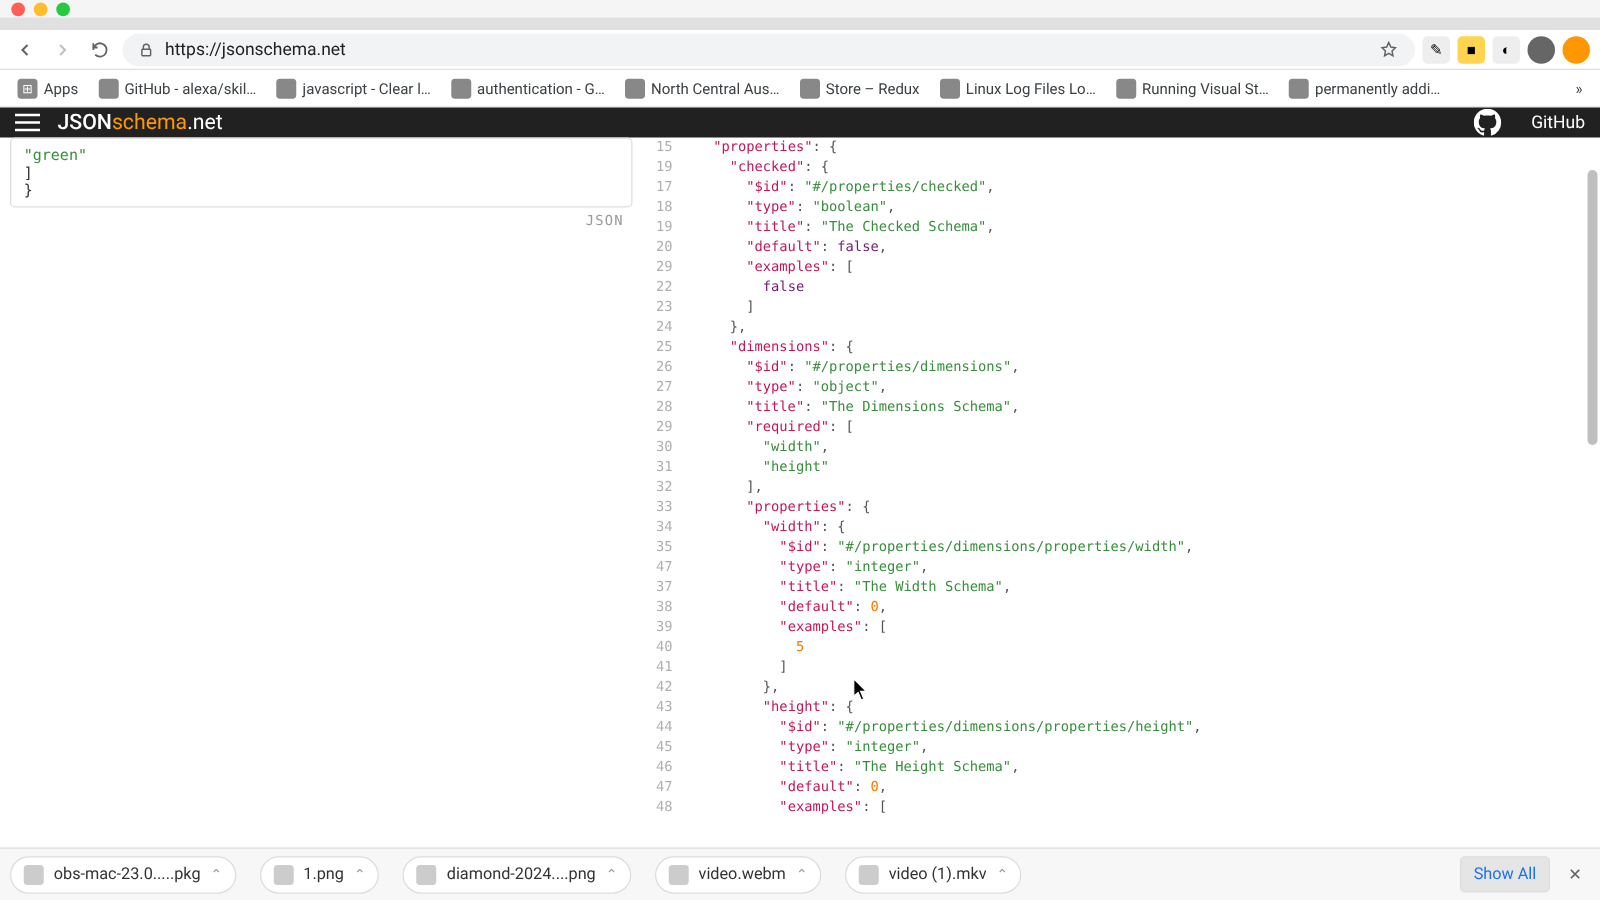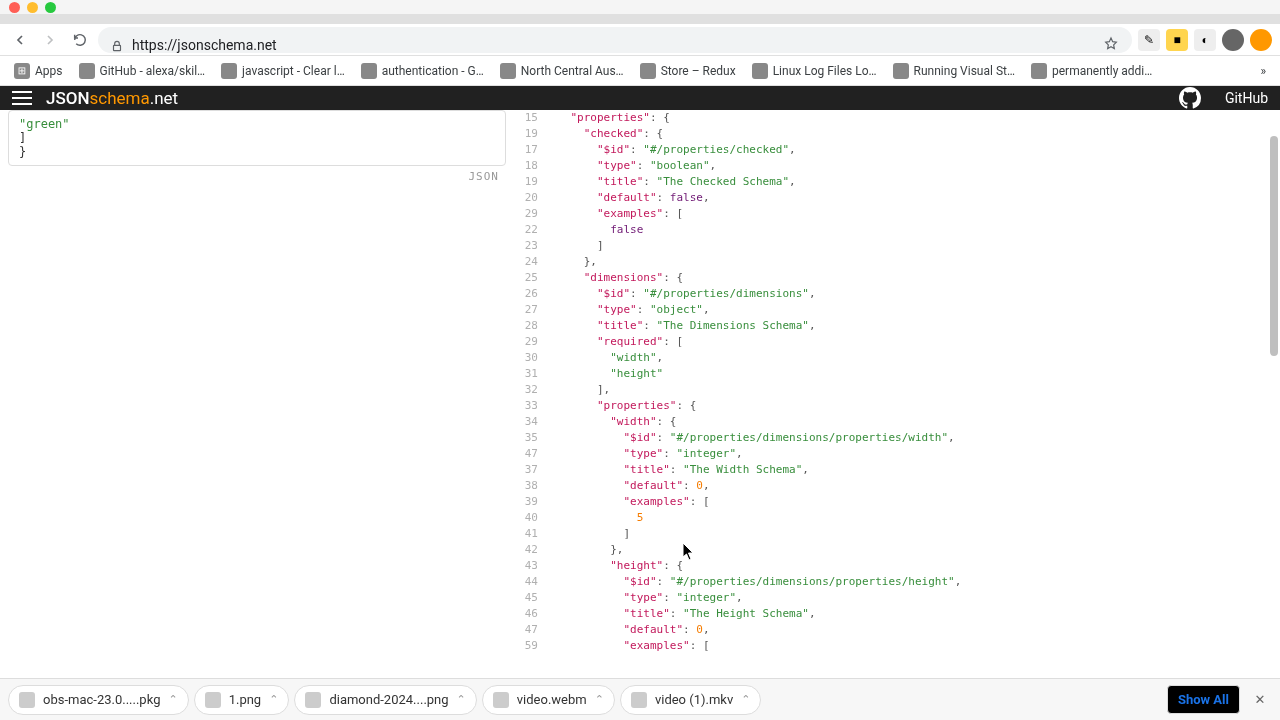--- a/index.html
+++ b/index.html
@@ -12,21 +12,21 @@
 .mac-yellow { background: #ffbd2e; }
 .mac-green { background: #27c93f; }
 
 
 .tabstrip { height: 10px; background: #e0e0e0; display: flex; align-items: center; padding: 0 4px; gap: 1px; overflow: hidden; }
 
 
 .addrbar { display: flex; align-items: center; height: 32px; background: #fff; border-bottom: 1px solid #e0e0e0; padding: 0 8px; gap: 6px; }
 .nav-btn { width: 24px; height: 24px; display: flex; align-items: center; justify-content: center; color: #5f6368; cursor: pointer; border-radius: 50%; }
 .nav-btn svg { width: 16px; height: 16px; }
-.addr-input { flex: 1; height: 26px; background: #f1f3f4; border-radius: 13px; display: flex; align-items: flex-end; padding: 0 12px; gap: 8px; color: #202124; font-size: 14px; }
+.addr-input { flex: 1; height: 26px; background: #f1f3f4; border-radius: 13px; display: flex; align-items: center; padding: 0 12px; gap: 8px; color: #202124; font-size: 14px; }
 .addr-icon-right { width: 18px; height: 18px; display: flex; align-items: center; justify-content: center; color: #5f6368; }
 .ext-icon { width: 22px; height: 22px; border-radius: 4px; display: flex; align-items: center; justify-content: center; font-size: 12px; }
 
 
 .bmbar { display: flex; align-items: center; height: 30px; background: #fff; border-bottom: 1px solid #e0e0e0; padding: 0 8px; gap: 4px; font-size: 12px; color: #3c4043; }
 .bm-item { display: flex; align-items: center; gap: 5px; padding: 4px 6px; border-radius: 4px; cursor: pointer; white-space: nowrap; }
 .bm-ico { width: 16px; height: 16px; border-radius: 3px; background: #888; flex-shrink: 0; display: flex; align-items: center; justify-content: center; font-size: 10px; color: #fff; }
 
 
 .apphdr { height: 24px; background: #212121; color: #fff; display: flex; align-items: center; padding: 0 12px; justify-content: space-between; }
@@ -55,21 +55,21 @@
 .bool { color: #701a75; }
 .num { color: #f57c00; }
 .punct { color: #555; }
 
 
 .dlbar { position: absolute; bottom: 0; left: 0; right: 0; height: 42px; background: #f7f7f7; border-top: 1px solid #ddd; display: flex; align-items: center; padding: 0 8px; gap: 8px; font-size: 13px; color: #333; }
 .dl-item { display: flex; align-items: center; gap: 8px; padding: 6px 10px; border: 1px solid #ddd; border-radius: 16px; background: #fff; cursor: pointer; }
 .dl-ico { width: 16px; height: 16px; background: #ccc; border-radius: 3px; }
 .dl-chev { color: #999; font-size: 11px; }
 .dl-spacer { flex: 1; }
-.dl-show { font-size: 13px; color: #1a73e8; cursor: pointer; padding: 6px 10px; border: 1px solid #ddd; border-radius: 4px; background: #000000; font-weight: bold; }
+.dl-show { font-size: 13px; color: #1a73e8; cursor: pointer; padding: 6px 10px; border: 1px solid #ddd; border-radius: 4px; background: #e5e5e5; }
 .dl-close { width: 24px; height: 24px; display: flex; align-items: center; justify-content: center; cursor: pointer; color: #666; }
 
 
 .cursor { position: absolute; left: 683px; top: 543px; pointer-events: none; z-index: 1000; }
 
 
 .scroll-ind { position: absolute; right: 2px; top: 136px; width: 8px; height: 220px; background: rgba(0,0,0,0.25); border-radius: 4px; }
 </style>
 </head>
 <body>
@@ -219,30 +219,30 @@
         <div>38</div>
         <div>39</div>
         <div>40</div>
         <div>41</div>
         <div>42</div>
         <div>43</div>
         <div>44</div>
         <div>45</div>
         <div>46</div>
         <div>47</div>
-        <div>59</div>
+        <div>48</div>
       </div>
     <div class="code" id="code"><div>    <span class="key">"properties"</span><span class="punct">: {</span></div><div>      <span class="key">"checked"</span><span class="punct">: {</span></div><div>        <span class="key">"$id"</span><span class="punct">: </span><span class="str">"#/properties/checked"</span><span class="punct">,</span></div><div>        <span class="key">"type"</span><span class="punct">: </span><span class="str">"boolean"</span><span class="punct">,</span></div><div>        <span class="key">"title"</span><span class="punct">: </span><span class="str">"The Checked Schema"</span><span class="punct">,</span></div><div>        <span class="key">"default"</span><span class="punct">: </span><span class="bool">false</span><span class="punct">,</span></div><div>        <span class="key">"examples"</span><span class="punct">: [</span></div><div>          <span class="bool">false</span></div><div>        <span class="punct">]</span></div><div>      <span class="punct">},</span></div><div>      <span class="key">"dimensions"</span><span class="punct">: {</span></div><div>        <span class="key">"$id"</span><span class="punct">: </span><span class="str">"#/properties/dimensions"</span><span class="punct">,</span></div><div>        <span class="key">"type"</span><span class="punct">: </span><span class="str">"object"</span><span class="punct">,</span></div><div>        <span class="key">"title"</span><span class="punct">: </span><span class="str">"The Dimensions Schema"</span><span class="punct">,</span></div><div>        <span class="key">"required"</span><span class="punct">: [</span></div><div>          <span class="str">"width"</span><span class="punct">,</span></div><div>          <span class="str">"height"</span></div><div>        <span class="punct">],</span></div><div>        <span class="key">"properties"</span><span class="punct">: {</span></div><div>          <span class="key">"width"</span><span class="punct">: {</span></div><div>            <span class="key">"$id"</span><span class="punct">: </span><span class="str">"#/properties/dimensions/properties/width"</span><span class="punct">,</span></div><div>            <span class="key">"type"</span><span class="punct">: </span><span class="str">"integer"</span><span class="punct">,</span></div><div>            <span class="key">"title"</span><span class="punct">: </span><span class="str">"The Width Schema"</span><span class="punct">,</span></div><div>            <span class="key">"default"</span><span class="punct">: </span><span class="num">0</span><span class="punct">,</span></div><div>            <span class="key">"examples"</span><span class="punct">: [</span></div><div>              <span class="num">5</span></div><div>            <span class="punct">]</span></div><div>          <span class="punct">},</span></div><div>          <span class="key">"height"</span><span class="punct">: {</span></div><div>            <span class="key">"$id"</span><span class="punct">: </span><span class="str">"#/properties/dimensions/properties/height"</span><span class="punct">,</span></div><div>            <span class="key">"type"</span><span class="punct">: </span><span class="str">"integer"</span><span class="punct">,</span></div><div>            <span class="key">"title"</span><span class="punct">: </span><span class="str">"The Height Schema"</span><span class="punct">,</span></div><div>            <span class="key">"default"</span><span class="punct">: </span><span class="num">0</span><span class="punct">,</span></div><div>            <span class="key">"examples"</span><span class="punct">: [</span></div></div>
   </div>
 </div>
 
 <div class="scroll-ind"></div>
 
 <div class="dlbar">
-  <div id="dl-items" style="display:flex;gap:5px;">
+  <div id="dl-items" style="display:flex;gap:19px;">
       <div class="dl-item">
         <div class="dl-ico"></div>
         <span>obs-mac-23.0.....pkg</span>
         <span class="dl-chev">⌃</span>
       </div>
       <div class="dl-item">
         <div class="dl-ico"></div>
         <span>1.png</span>
         <span class="dl-chev">⌃</span>
       </div>

